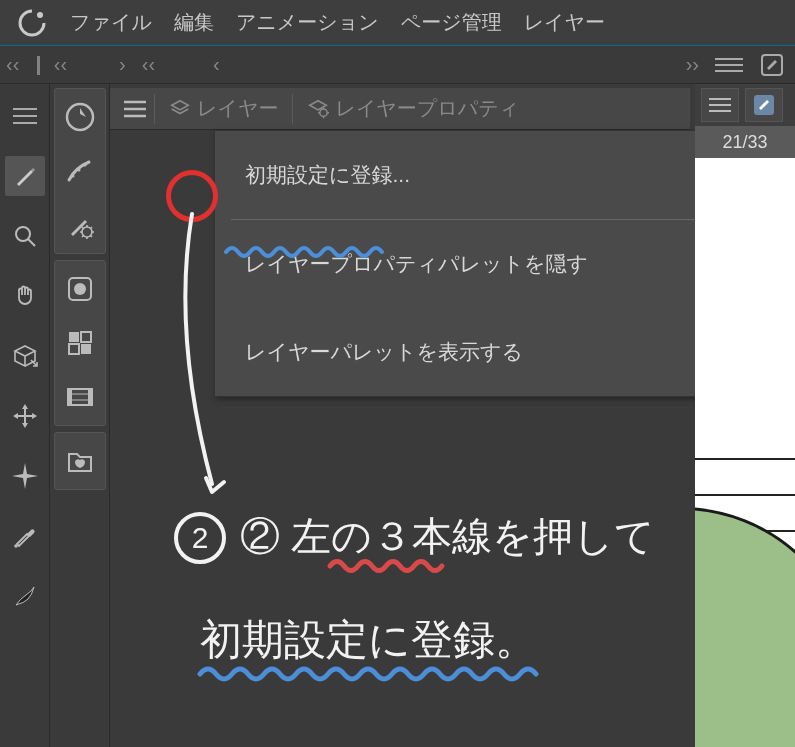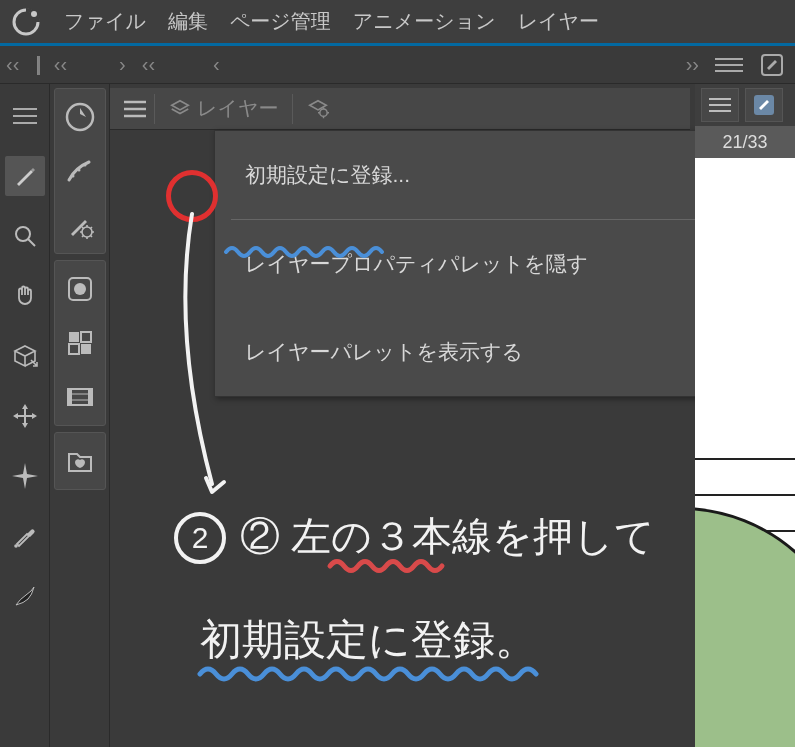--- a/index.html
+++ b/index.html
@@ -1,18 +1,18 @@
 <!DOCTYPE html>
 <html><head>
 <meta charset="utf-8">
 <style>
   html,body{margin:0;padding:0;width:795px;height:747px;background:#3a3a3a;font-family:"Hiragino Sans","Yu Gothic",sans-serif;color:#d0d0d0;overflow:hidden;user-select:none}
   *{box-sizing:border-box}
   
-  .menubar{height:46px;background:#3e3e3e;display:flex;align-items:center;padding:0 10px;gap:22px;font-size:20px;border-bottom:3px solid #0369a1}
+  .menubar{height:46px;background:#3e3e3e;display:flex;align-items:center;padding:0 16px;gap:22px;font-size:20px;border-bottom:1px solid #0369a1}
   .menubar .logo{width:32px;height:32px;display:flex;align-items:center;justify-content:center}
   .menubar .item{color:#c8c8c8;cursor:default}
   
   .navrow{height:38px;background:#3a3a3a;display:flex;align-items:center;padding:0 6px;gap:16px;font-size:20px;color:#888;border-bottom:1px solid #2a2a2a}
   .navrow .sp{flex:1}
   .navrow .pair{display:flex;gap:2px}
   .navrow .hamb{width:28px;height:24px;display:flex;flex-direction:column;justify-content:center;gap:4px}
   .navrow .hamb span{height:2px;background:#aaa}
   
   .main{position:relative;display:flex;height:663px}
@@ -56,22 +56,22 @@
 <div class="menubar">
   <div class="logo">
     <svg width="30" height="30" viewBox="0 0 30 30">
         <circle cx="15" cy="15" r="12" fill="none" stroke="#c8c8c8" stroke-width="3"></circle>
         <path d="M15 3 A12 12 0 0 1 27 15" fill="none" stroke="#3e3e3e" stroke-width="4"></path>
         <circle cx="23" cy="7" r="3" fill="#c8c8c8"></circle>
       </svg>
   </div>
   <span class="item">ファイル</span>
   <span class="item">編集</span>
+  <span class="item">アニメーション</span>
   <span class="item">ページ管理</span>
-  <span class="item">アニメーション</span>
   <span class="item">レイヤー</span>
 </div>
 
 <div class="navrow">
   <div class="pair">‹‹</div>
   <div style="letter-spacing:-4px">||</div>
   <div class="pair">‹‹</div>
   <span style="width:20px"></span>
   <div>›</div>
   <div class="pair">‹‹</div>
@@ -225,20 +225,21 @@
         </svg>
       <span>レイヤー</span>
     </div>
     <div class="sep"></div>
     <div class="tab">
       <svg class="ticon" viewBox="0 0 24 24">
           <path d="M12 3 L21 8 L12 13 L3 8 Z" fill="none" stroke="#8a8a8a" stroke-width="1.8"></path>
           <circle cx="18" cy="16" r="4" fill="none" stroke="#8a8a8a" stroke-width="1.6"></circle>
           <path d="M18 12 V10 M18 22 V20 M22 16 H24 M12 16 H14" stroke="#8a8a8a" stroke-width="1.6"></path>
         </svg>
+      <span>レイヤープロパティ</span>
     </div>
   </div>
 
   <div class="ddmenu">
     <div class="row">初期設定に登録...</div>
     <hr>
     <div class="row">レイヤープロパティパレットを隠す</div>
     <div class="row">レイヤーパレットを表示する</div>
   </div>
 

